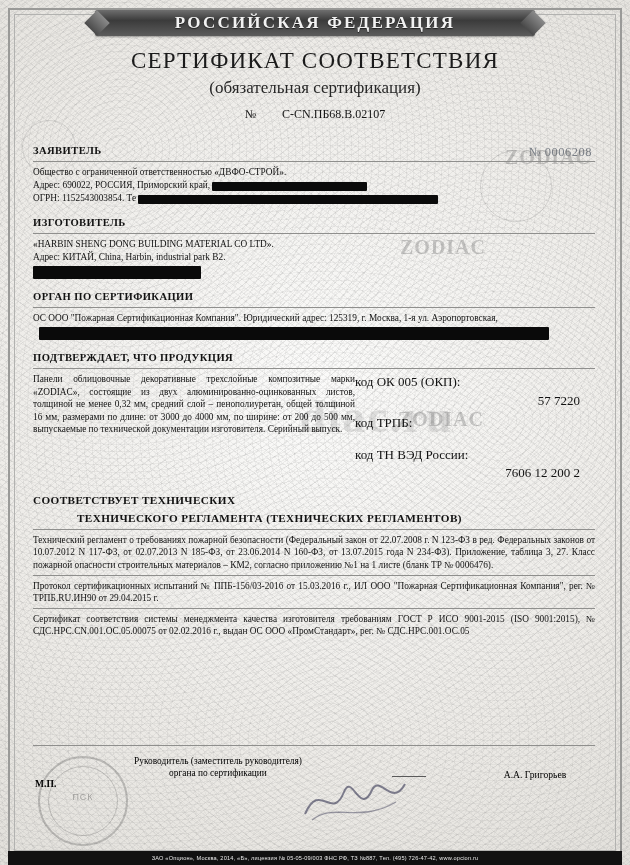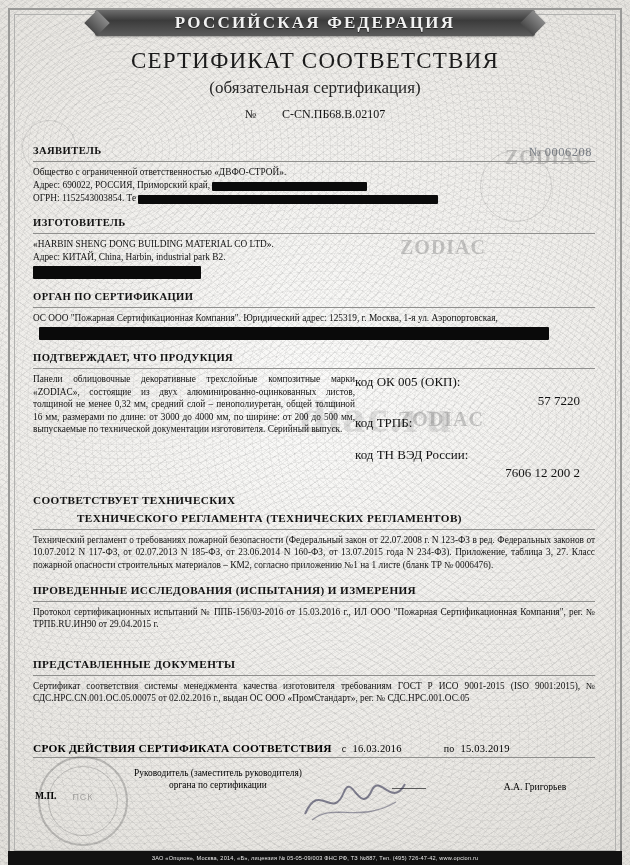--- a/index.html
+++ b/index.html
@@ -359,37 +359,28 @@
           <span class="code-val">7606 12 200 2</span>
         </div>
       </div>
     </div>
 
     <div class="sect-head big" style="margin-top:6px;">СООТВЕТСТВУЕТ ТЕХНИЧЕСКИХ</div>
     <div class="sect-head big" style="margin-top:0;margin-left:44px;">ТЕХНИЧЕСКОГО РЕГЛАМЕНТА (ТЕХНИЧЕСКИХ РЕГЛАМЕНТОВ)</div>
     <div class="rule"></div>
     <div class="justify">Технический регламент о требованиях пожарной безопасности (Федеральный закон от 22.07.2008 г. N 123-ФЗ в ред. Федеральных законов от 10.07.2012 N 117-ФЗ, от 02.07.2013 N 185-ФЗ, от 23.06.2014 N 160-ФЗ, от 13.07.2015 года N 234-ФЗ). Приложение, таблица 3, 27. Класс пожарной опасности строительных материалов – КМ2, согласно приложению №1 на 1 листе (бланк ТР № 0006476).</div>
 
-    <div class="sect-head big">ПРОВЕДЕННЫЕ ИССЛЕДОВАНИЯ (ИСПЫТАНИЯ) И ИЗМЕРЕНИЯ</div>
     <div class="rule"></div>
     <div class="justify">Протокол сертификационных испытаний № ППБ-156/03-2016 от 15.03.2016 г., ИЛ ООО "Пожарная Сертификационная Компания", рег. № ТРПБ.RU.ИН90 от 29.04.2015 г.</div>
 
-    <div class="sect-head big" style="margin-top:26px;">ПРЕДСТАВЛЕННЫЕ ДОКУМЕНТЫ</div>
     <div class="rule"></div>
     <div class="justify">Сертификат соответствия системы менеджмента качества изготовителя требованиям ГОСТ Р ИСО 9001-2015 (ISO 9001:2015), № СДС.НРС.CN.001.ОС.05.00075 от 02.02.2016 г., выдан ОС ООО «ПромСтандарт», рег. № СДС.НРС.001.ОС.05</div>
   </div>
 
   <div class="footer-sect">
-    <div class="validity">
-      <span class="lbl">СРОК ДЕЙСТВИЯ СЕРТИФИКАТА СООТВЕТСТВИЯ</span>
-      <span class="c">с</span>
-      <span class="date">16.03.2016</span>
-      <span class="c" style="margin-left:42px;">по</span>
-      <span class="date">15.03.2019</span>
-    </div>
     <div class="rule" style="margin-top:3px;"></div>
 
     <div class="sig-block">
       <div class="mp">М.П.</div>
       <div class="sig-row" style="top:0;gap:41px;">
         <div class="sig-role" style="margin-left:60px;">
           <div>Руководитель (заместитель руководителя)</div>
           <div>органа по сертификации</div>
         </div>
         <div class="sig-line"></div>

